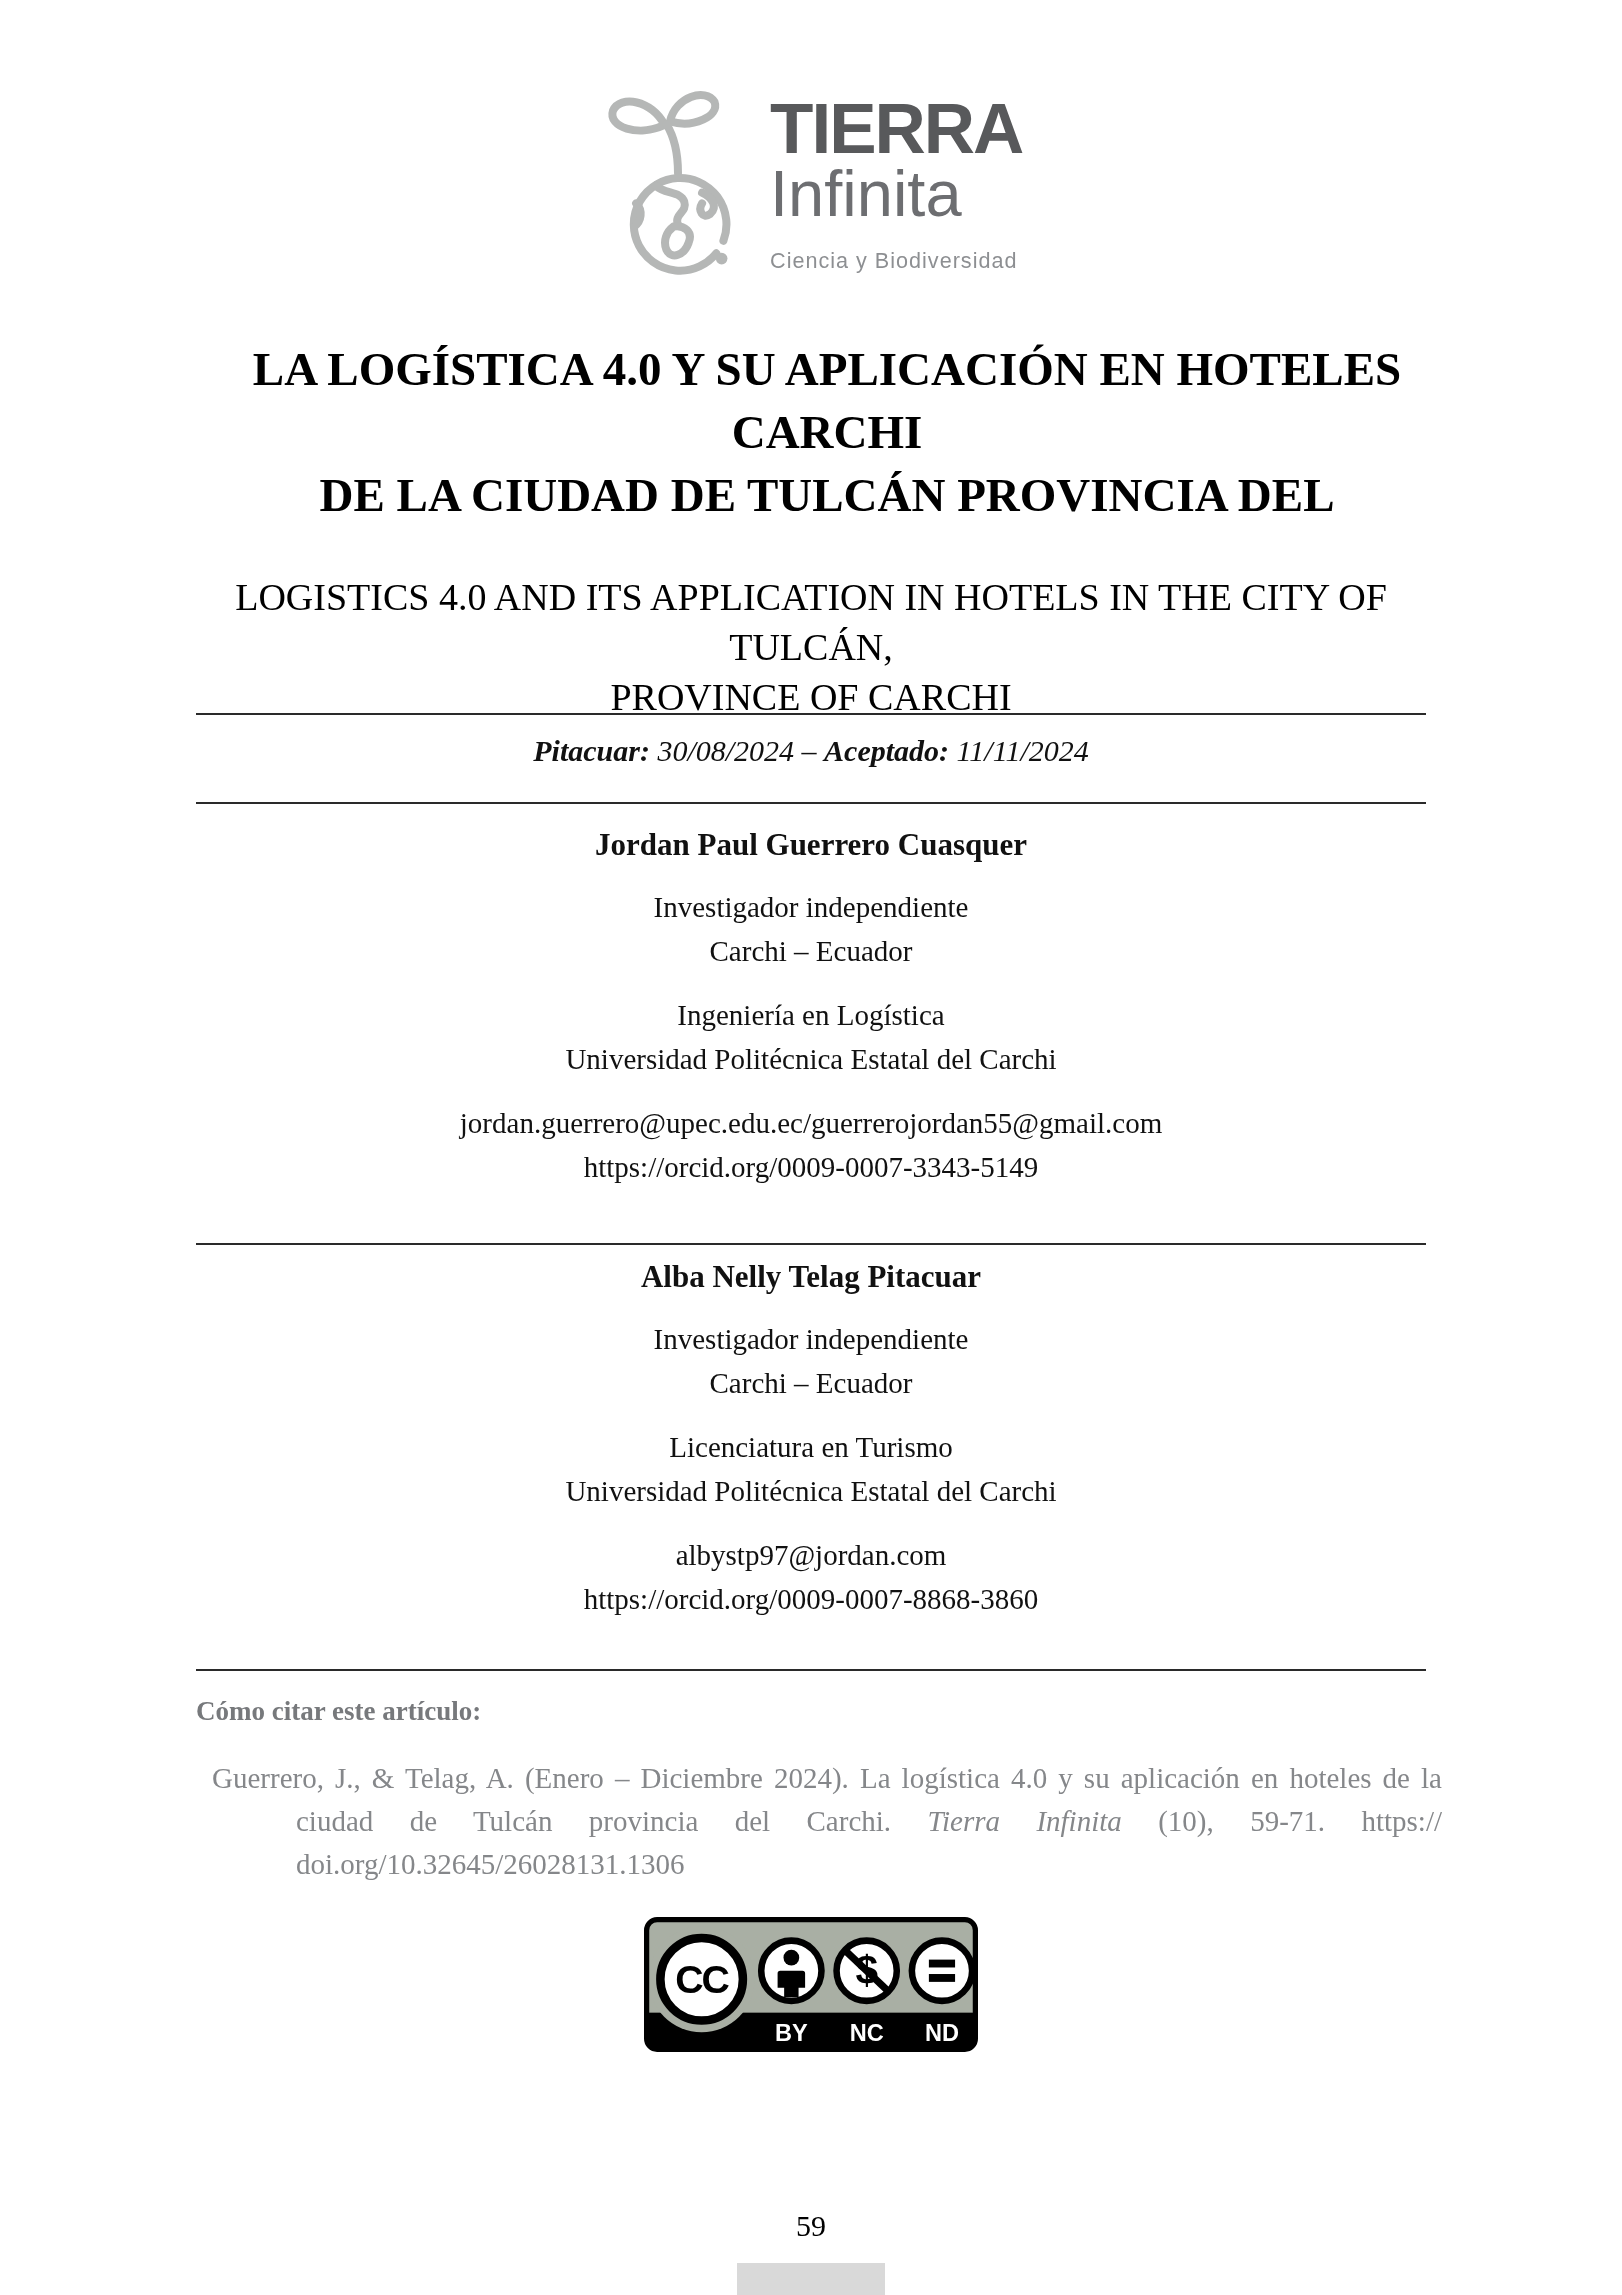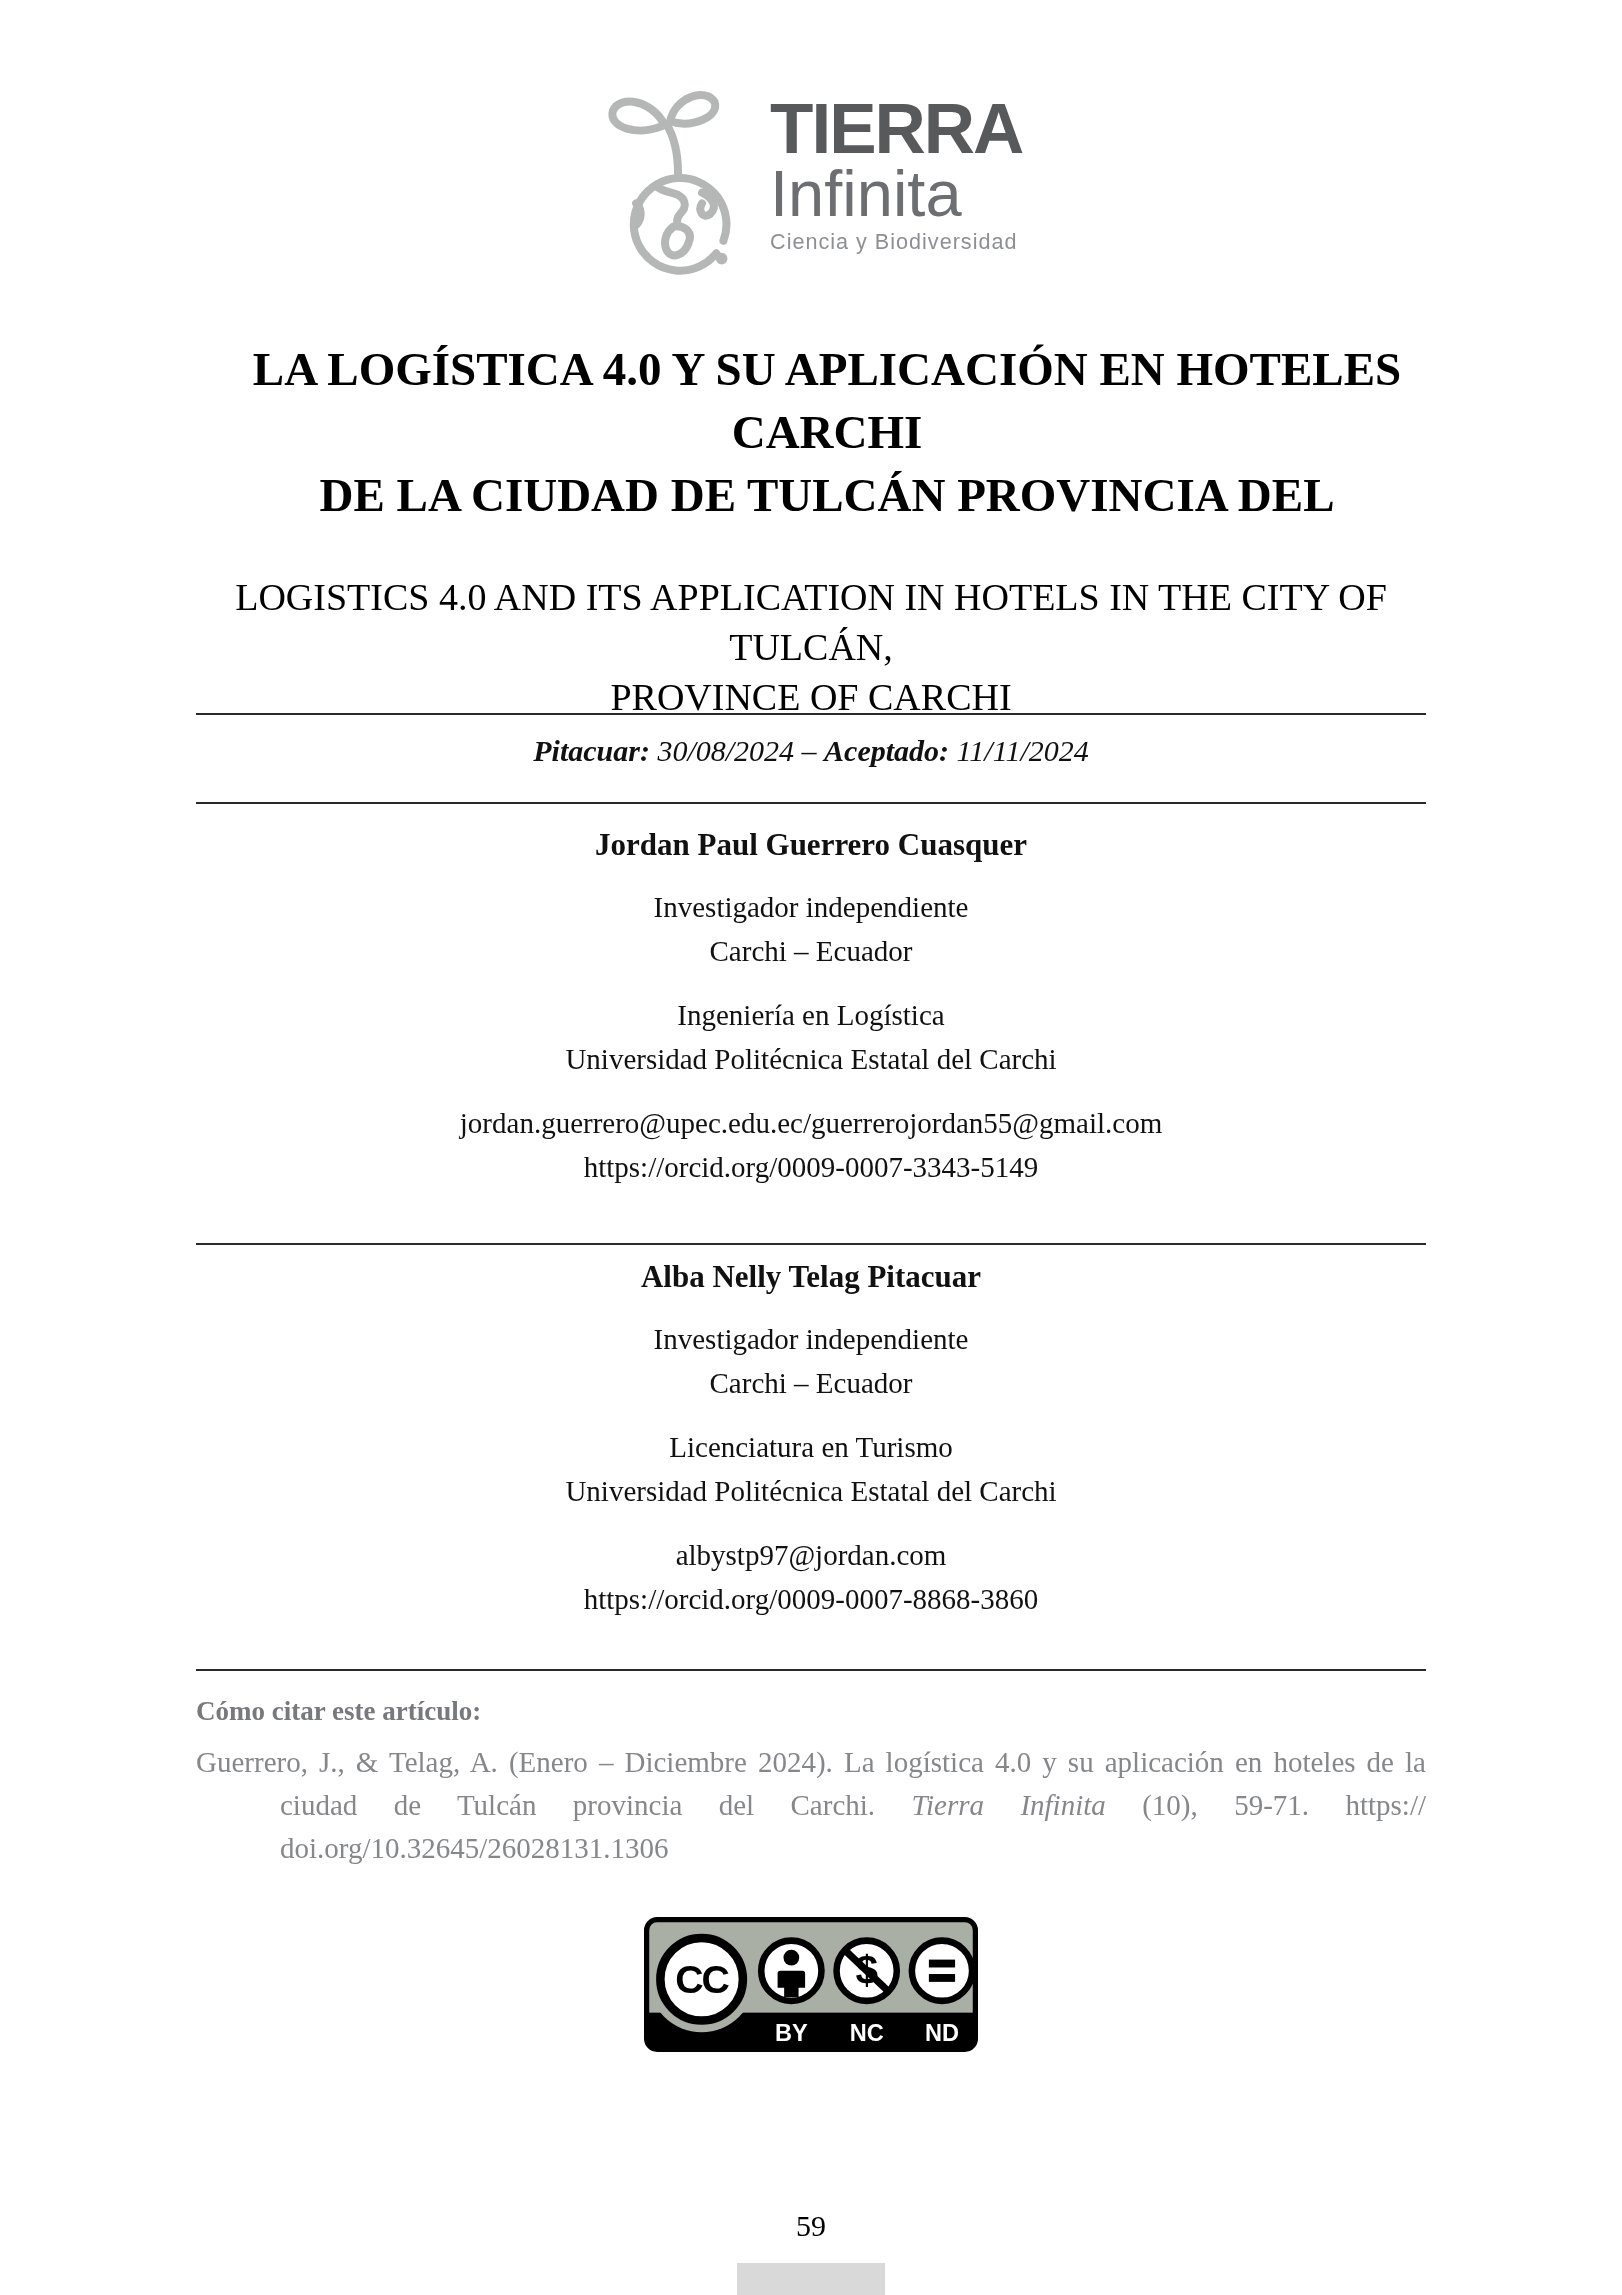--- a/index.html
+++ b/index.html
@@ -14,21 +14,21 @@
     text-decoration:underline;
   }
   .content{position:absolute;left:196px;width:1230px;text-align:center;}
 
   
   .logo-row{top:84px;display:flex;justify-content:center;align-items:flex-start;gap:14.4px;text-align:left;}
   .logo-icon{width:156px;height:196px;flex:0 0 auto;}
   .logo-text{font-family:"Liberation Sans", sans-serif;padding-top:11.8px;}
   .logo-name{font-size:71px;font-weight:bold;letter-spacing:-2px;line-height:0.92;color:#58595b;}
   .logo-sub{font-size:65px;font-weight:normal;letter-spacing:0px;line-height:1.02;color:#6d6e71;}
-  .logo-tag{font-size:21.6px;color:#8d8f92;letter-spacing:1px;margin-top:2px;}
+  .logo-tag{font-size:21.6px;color:#8d8f92;letter-spacing:1px;margin-top:21px;}
 
   
   .title-es{top:322px;font-size:47px;font-weight:bold;line-height:63px;color:#000000;}
   .title-en{top:572px;font-size:38px;font-weight:normal;line-height:50px;color:#000000;}
 
   
   .rule{position:absolute;left:196px;width:1230px;border:none;border-top:2px solid #2a2a2a;margin:0;}
   .rule1{top:713px;}
   .rule2{top:802px;}
   .rule3{top:1243px;}
@@ -134,21 +134,21 @@
     <div>Carchi – Ecuador</div>
     <div class="gap">Licenciatura en Turismo</div>
     <div>Universidad Politécnica Estatal del Carchi</div>
     <div class="gap">albystp97@jordan.com</div>
     <div>https://orcid.org/0009-0007-8868-3860</div>
   </div>
 
   <hr class="rule rule4">
 
   <div class="content cite-head">Cómo citar este artículo:</div>
-  <p class="content cite-body" style="margin:0;"><span>Guerrero, J., &amp; Telag, A. (Enero – Diciembre 2024). La logística 4.0 y su aplicación en hoteles de la ciudad de Tulcán provincia del Carchi. </span><span class="journal">Tierra Infinita</span><span> (10), 59-71. https://</span><wbr><a href="#">doi.org/10.32645/26028131.1306</a></p>
+  <p class="content cite-body" style="margin:16px;"><span>Guerrero, J., &amp; Telag, A. (Enero – Diciembre 2024). La logística 4.0 y su aplicación en hoteles de la ciudad de Tulcán provincia del Carchi. </span><span class="journal">Tierra Infinita</span><span> (10), 59-71. https://</span><wbr><a href="#">doi.org/10.32645/26028131.1306</a></p>
 
   <div class="content badge-wrap">
     <svg width="334" height="135" viewBox="0 0 510 206" xmlns="http://www.w3.org/2000/svg">
       <defs>
         <clipPath id="bcp">
             <rect x="4" y="4" width="502" height="198" rx="16"></rect>
           </clipPath>
       </defs>
       <g clip-path="url(#bcp)">
         <rect x="4" y="4" width="502" height="198" fill="#a9afa4"></rect>

